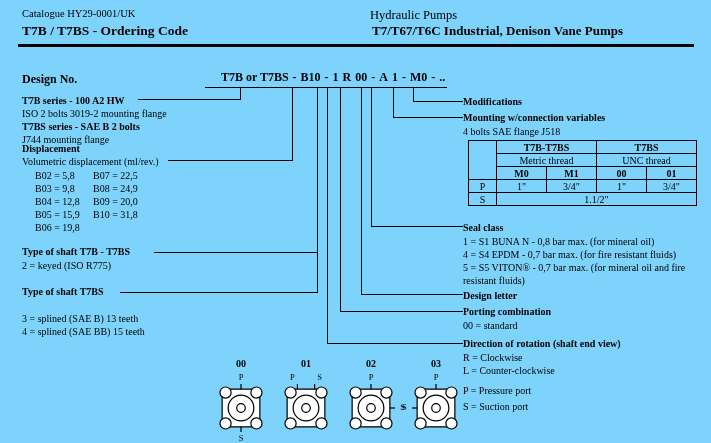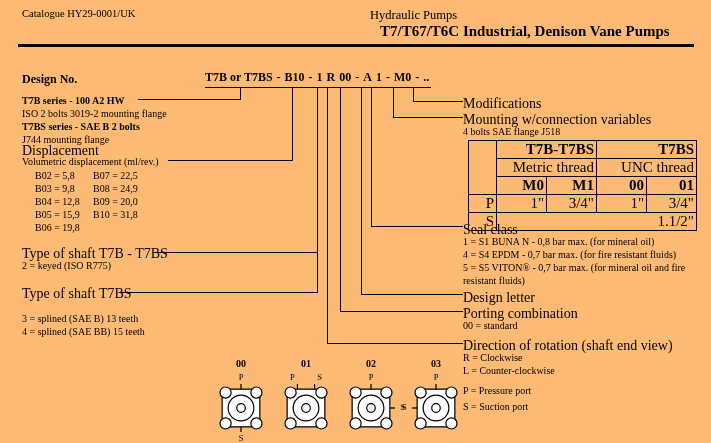--- a/index.html
+++ b/index.html
@@ -1,52 +1,53 @@
 <!DOCTYPE html>
 <html><head>
 <meta charset="utf-8">
 <style>
   *{margin:0;padding:0;box-sizing:border-box}
   html,body{background:#eee}
-  .page{position:relative;width:711px;height:443px;background:#fdba74;color:#000;
+  .page{position:relative;width:711px;height:443px;background:#7dd3fc;color:#000;
         font-family:"Liberation Serif","DejaVu Serif",serif;font-size:10px;overflow:hidden}
   .abs{position:absolute}
   .b{font-weight:bold}
-  .h{font-weight:normal;font-size:14px;white-space:nowrap}
+  .h{font-weight:bold;font-size:10px;white-space:nowrap}
   .t{white-space:nowrap;line-height:13px}
   .ln{position:absolute;background:#000}
   .rule{position:absolute;left:18px;top:44px;width:676px;height:3px;background:#000}
   .code{position:absolute;left:205px;top:70px;font-size:12px;font-weight:bold;
         border-bottom:1px solid #000;padding-bottom:2px;white-space:nowrap}
   .code span{margin:0 2px}
-  .code span:first-child{margin-left:0}
+  .code span:first-child{margin-left:16px}
   .ttable{position:absolute;left:468px;top:140px;border-collapse:collapse;
-          font-size:15px;text-align:right}
+          font-size:10px;text-align:center}
   .ttable td{border:1px solid #000;height:13px;padding:0 2px}
   .ttable .c1{width:28px}
   .ttable .cv{width:50px}
   .pump{position:absolute;width:48px;height:48px}
   .pump svg{display:block}
   .plabel{position:absolute;width:48px;text-align:center;font-weight:bold;font-size:10px}
   .pp{position:absolute;font-size:8.5px;line-height:9px}
   .pp-top{top:-11px;left:0;right:0;text-align:center}
   .pp-bottom{bottom:-11px;left:0;right:0;text-align:center}
   .pp-left{left:-10px;top:19px}
   .pp-right{right:-10px;top:19px}
   .pp-top-left{top:-11px;left:8px}
   .pp-top-right{top:-11px;right:8px}
 </style>
 </head>
 <body>
 
 <div class="page">
 
   <div class="abs" style="left:22px;top:8px;font-size:10.5px">Catalogue HY29-0001/UK</div>
+  <div class="abs b" style="left:22px;top:23px;font-size:13.5px">T7B / T7BS - Ordering Code</div>
   <div class="abs" style="left:370px;top:8px;font-size:12.5px">Hydraulic Pumps</div>
-  <div class="abs b" style="left:380px;top:23px;font-size:15px">T7/T67/T6C Industrial, Denison Vane Pumps</div>
+  <div class="abs b" style="left:372px;top:23px;font-size:13px">T7/T67/T6C Industrial, Denison Vane Pumps</div>
   <div class="rule"></div>
 
   <div class="abs b" style="left:22px;top:72px;font-size:12px">Design No.</div>
   <div class="code">
     <span>T7B or T7BS</span><span>-</span><span>B10</span><span>-</span><span>1</span><span>R</span><span>00</span><span>-</span><span>A</span><span>1</span><span>-</span><span>M0</span><span>-</span><span>..</span>
   </div>
 
   <div class="ln" style="left:240px;top:88px;width:1px;height:12px"></div>
   <div class="ln" style="left:138px;top:99px;width:103px;height:1px"></div>
   <div class="ln" style="left:292px;top:88px;width:1px;height:73px"></div>

